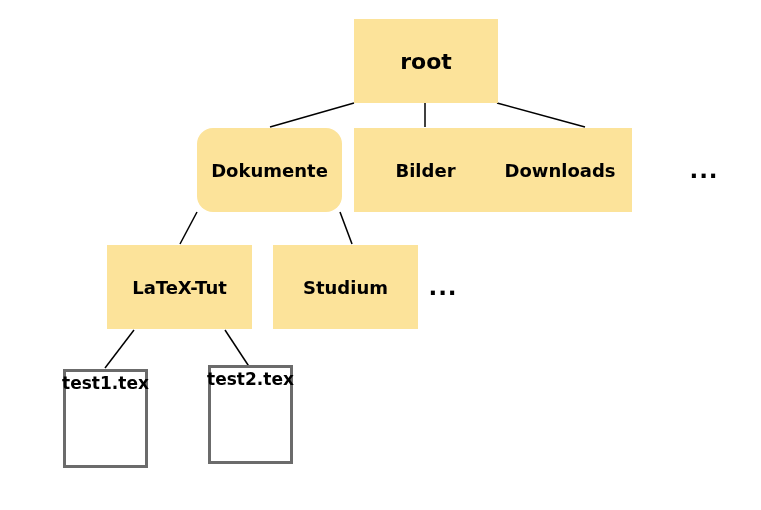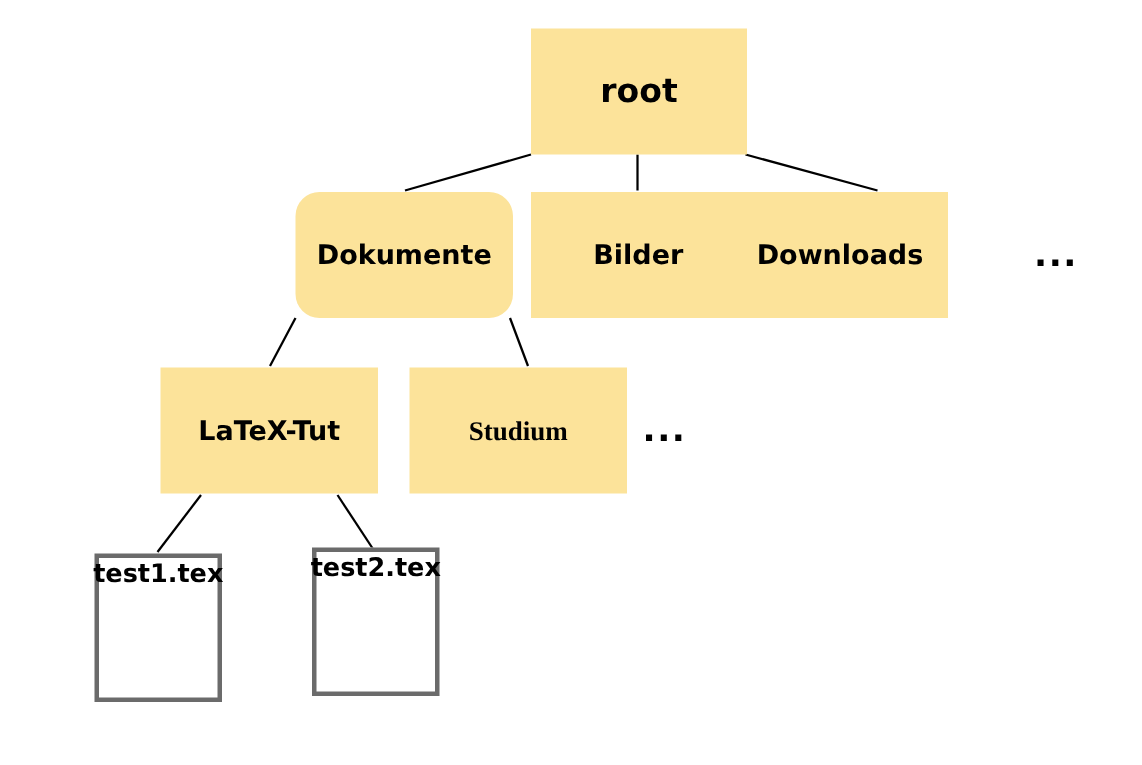--- a/index.html
+++ b/index.html
@@ -68,18 +68,18 @@
       <line x1="134" y1="330" x2="105" y2="368" stroke="#000000" stroke-width="1.5"></line>
       <line x1="225" y1="330" x2="250" y2="368" stroke="#000000" stroke-width="1.5"></line>
     </svg>
   <div>
       <div class="node folder emphasis" style="left: 354px; top: 19px; width: 144px; height: 84px;">root</div>
       <div class="node folder" style="left: 197px; top: 128px; width: 145px; height: 84px; border-radius: 16px;">Dokumente</div>
       <div class="node folder" style="left: 354px; top: 128px; width: 143px; height: 84px;">Bilder</div>
       <div class="node folder" style="left: 488px; top: 128px; width: 144px; height: 84px;">Downloads</div>
       <div class="node ellipsis" style="left: 686px; top: 150px; width: 36px; height: 40px;">...</div>
       <div class="node folder" style="left: 107px; top: 245px; width: 145px; height: 84px;">LaTeX-Tut</div>
-      <div class="node folder" style="left: 273px; top: 245px; width: 145px; height: 84px; font-family: Liberation Serif, serif;">Studium</div>
+      <div class="node folder" style="left: 273px; top: 245px; width: 145px; height: 84px;">Studium</div>
       <div class="node ellipsis" style="left: 425px; top: 267px; width: 36px; height: 40px;">...</div>
       <div class="node file" style="left: 63px; top: 369px; width: 85px; height: 99px;">test1.tex</div>
       <div class="node file" style="left: 208px; top: 365px; width: 85px; height: 99px;">test2.tex</div>
     </div>
 </div>
 
 </body></html>

